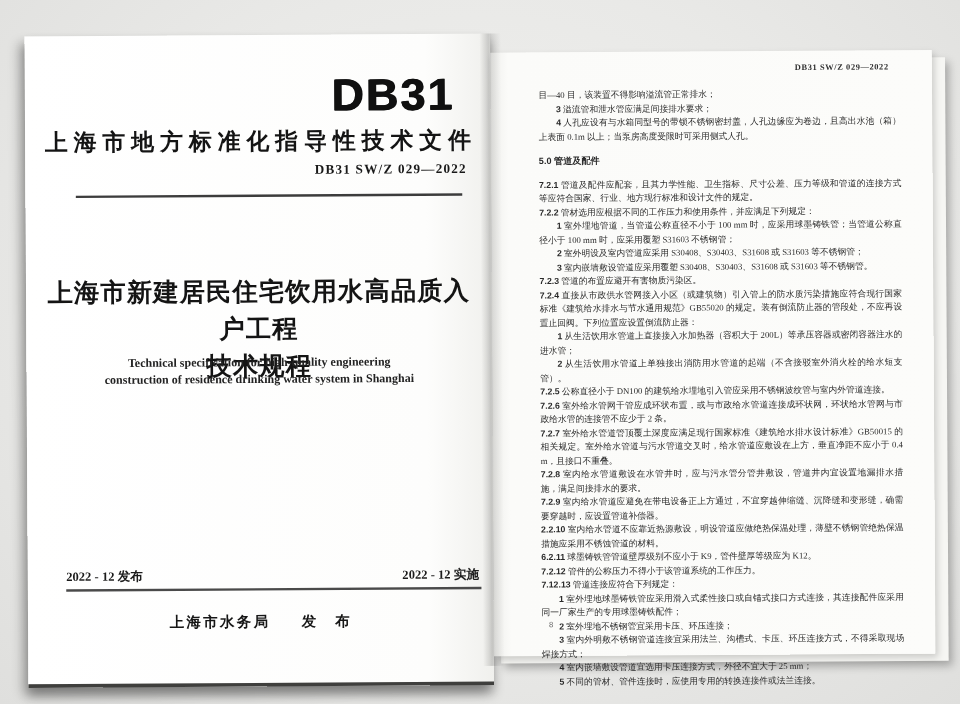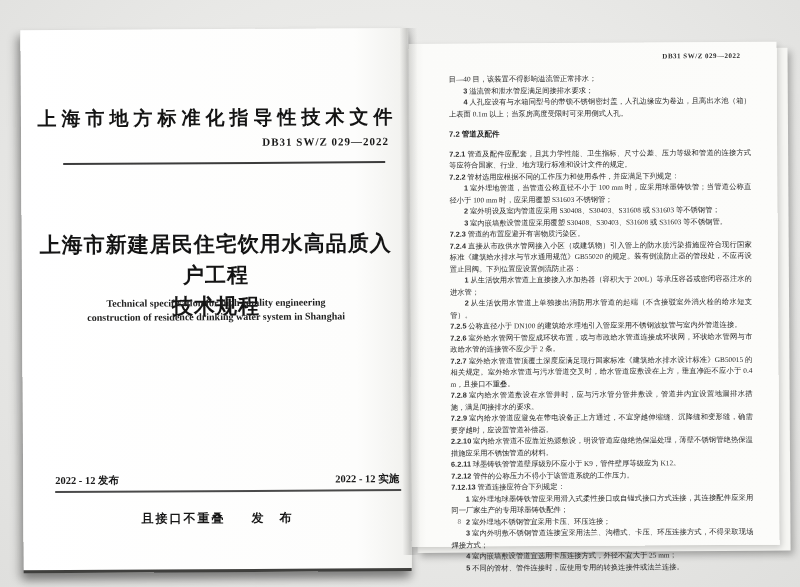--- a/index.html
+++ b/index.html
@@ -91,51 +91,52 @@
 </style>
 </head>
 <body>
 
 <div class="stage">
   <div class="book">
 
     <div class="back-sheet"></div>
 
     <div class="page-left">
+      <div class="logo">DB31</div>
       <div class="doc-type">上海市地方标准化指导性技术文件</div>
       <div class="doc-num">DB31 SW/Z 029—2022</div>
       <div class="rule-top"></div>
       <div class="cover-title">
         <div>上海市新建居民住宅饮用水高品质入户工程</div>
         <div>技术规程</div>
       </div>
       <div class="cover-subtitle">
         <div>Technical specification for high-quality engineering</div>
         <div>construction of residence drinking water system in Shanghai</div>
       </div>
       <div class="dates">
         <span>2022 - 12 发布</span>
         <span>2022 - 12 实施</span>
       </div>
       <div class="rule-bottom"></div>
       <div class="publisher-row">
-        <span>且接口不重叠</span>
+        <span>上海市水务局</span>
         <span>发　布</span>
       </div>
     </div>
 
     <div class="fold"></div>
 
     <div class="page-right">
       <div class="rp-header">DB31 SW/Z 029—2022</div>
       <div class="rp-body">
           <p class="para cont">目—40 目，该装置不得影响溢流管正常排水；</p>
           <p class="para item"><span class="num">3</span> 溢流管和泄水管应满足间接排水要求；</p>
           <p class="para item"><span class="num">4</span> 人孔应设有与水箱同型号的带锁不锈钢密封盖，人孔边缘应为卷边，且高出水池（箱）上表面 0.1m 以上；当泵房高度受限时可采用侧式人孔。</p>
-          <p class="para heading"><span class="num">7.2</span> 管道及配件</p>
+          <p class="para heading"><span class="num">5.0</span> 管道及配件</p>
           <p class="para clause"><span class="num">7.2.1</span> 管道及配件应配套，且其力学性能、卫生指标、尺寸公差、压力等级和管道的连接方式等应符合国家、行业、地方现行标准和设计文件的规定。</p>
           <p class="para clause"><span class="num">7.2.2</span> 管材选用应根据不同的工作压力和使用条件，并应满足下列规定：</p>
           <p class="para item"><span class="num">1</span> 室外埋地管道，当管道公称直径不小于 100 mm 时，应采用球墨铸铁管；当管道公称直径小于 100 mm 时，应采用覆塑 S31603 不锈钢管；</p>
           <p class="para item"><span class="num">2</span> 室外明设及室内管道应采用 S30408、S30403、S31608 或 S31603 等不锈钢管；</p>
           <p class="para item"><span class="num">3</span> 室内嵌墙敷设管道应采用覆塑 S30408、S30403、S31608 或 S31603 等不锈钢管。</p>
           <p class="para clause"><span class="num">7.2.3</span> 管道的布置应避开有害物质污染区。</p>
           <p class="para clause"><span class="num">7.2.4</span> 直接从市政供水管网接入小区（或建筑物）引入管上的防水质污染措施应符合现行国家标准《建筑给水排水与节水通用规范》GB55020 的规定。装有倒流防止器的管段处，不应再设置止回阀。下列位置应设置倒流防止器：</p>
           <p class="para item"><span class="num">1</span> 从生活饮用水管道上直接接入水加热器（容积大于 200L）等承压容器或密闭容器注水的进水管；</p>
           <p class="para item"><span class="num">2</span> 从生活饮用水管道上单独接出消防用水管道的起端（不含接驳室外消火栓的给水短支管）。</p>
           <p class="para clause"><span class="num">7.2.5</span> 公称直径小于 DN100 的建筑给水埋地引入管应采用不锈钢波纹管与室内外管道连接。</p>

